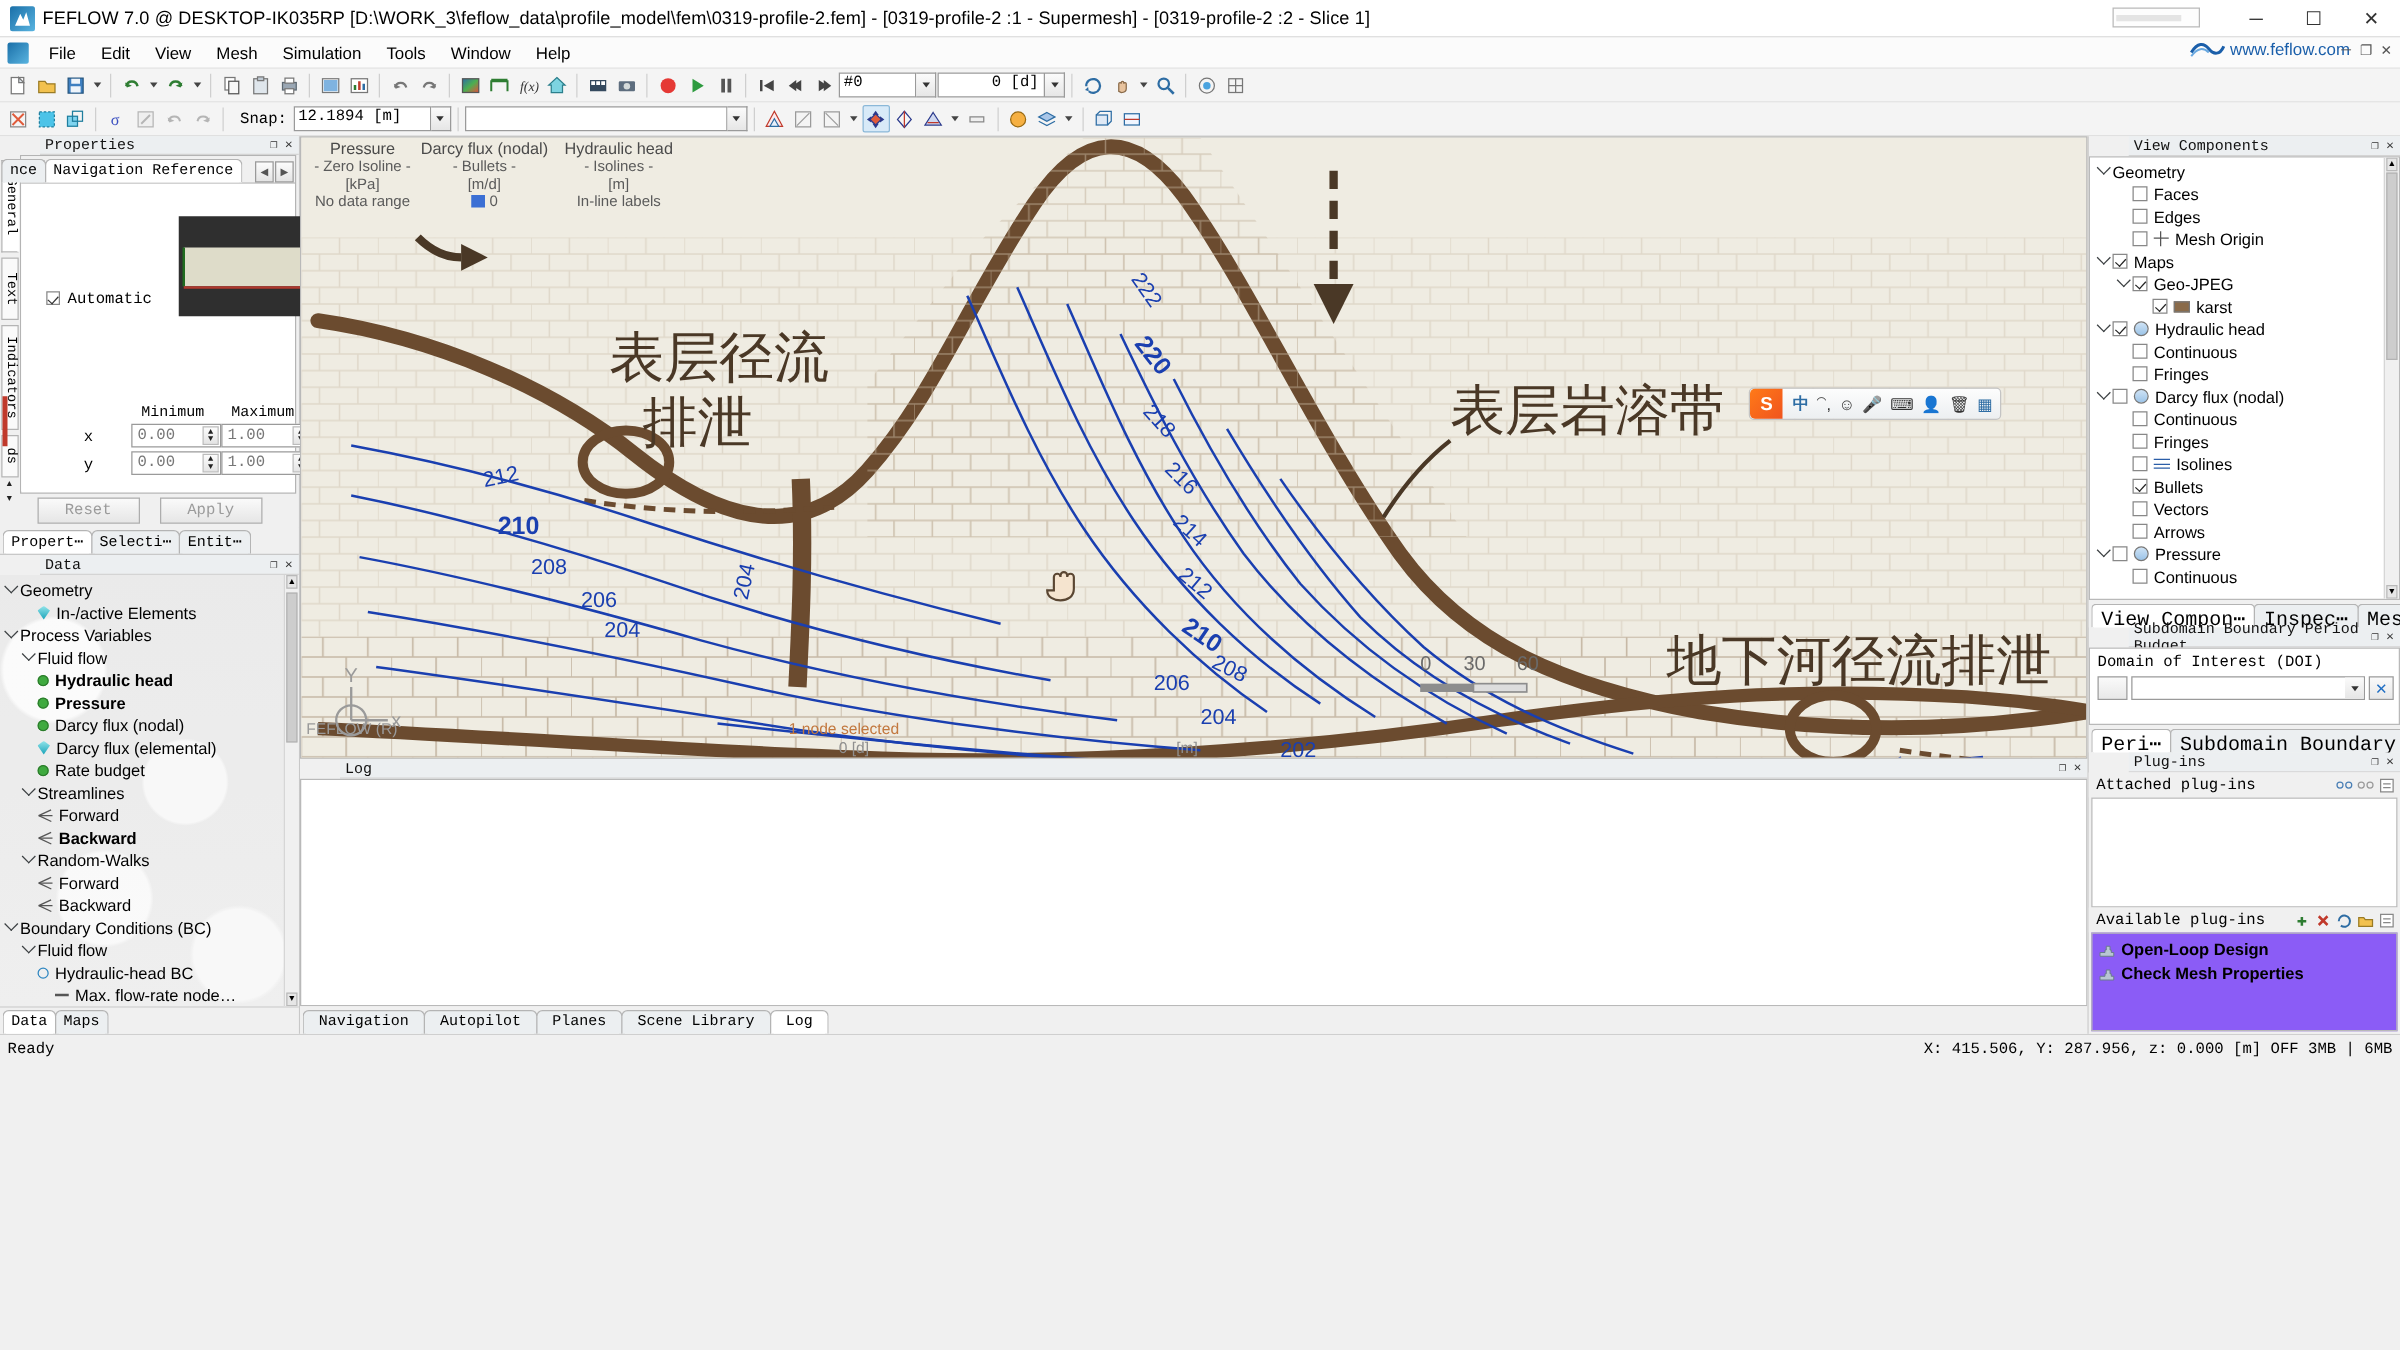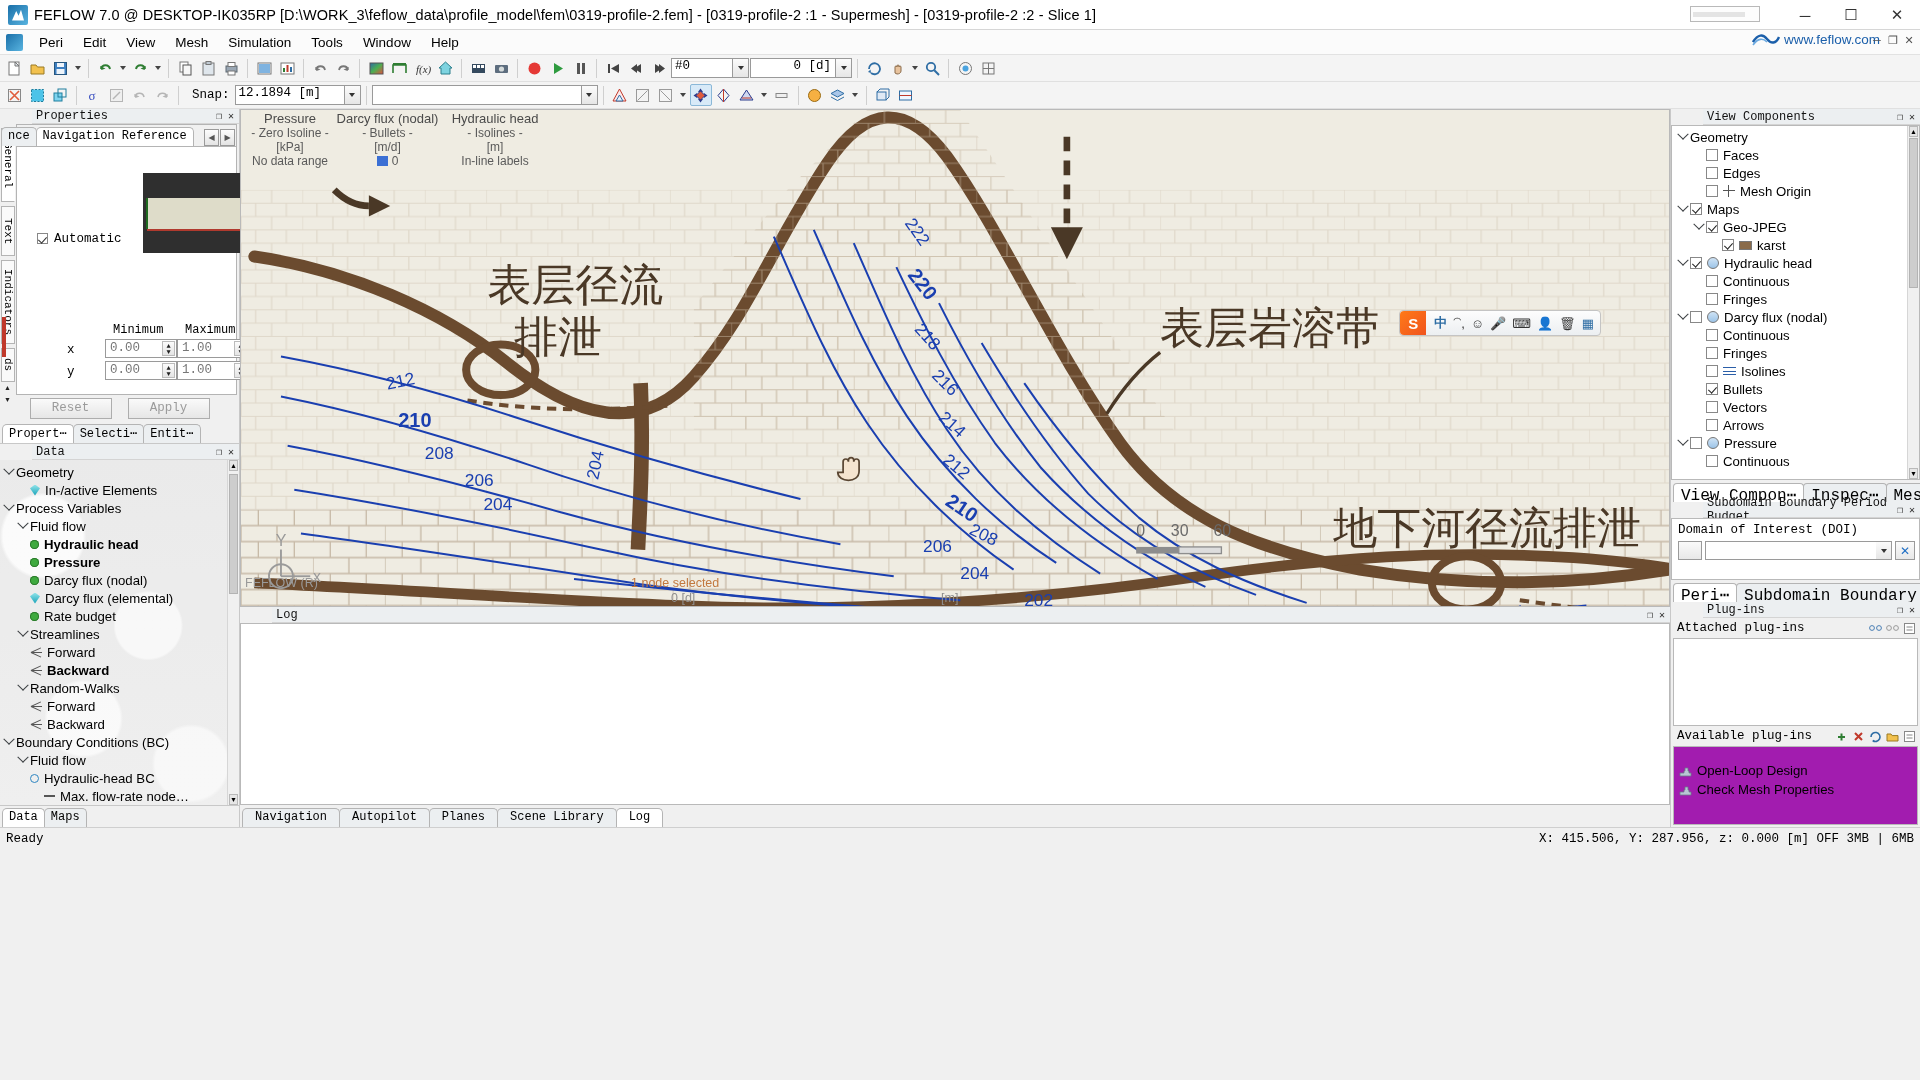--- a/index.html
+++ b/index.html
@@ -201,21 +201,21 @@
     background:linear-gradient(#fbfbfb,#e6e6e6); display:flex; align-items:center; justify-content:center;}
   #doi-combo .arrow:after{content:"";border-left:3.5px solid transparent;border-right:3.5px solid transparent;border-top:4px solid #333;}
   #doi-x{ width:20px; height:19px; border:1px solid #9a9a9a; background:linear-gradient(#fafafa,#e8e8e8);
     display:flex; align-items:center; justify-content:center; color:#1f6ec4; font-size:12px;}
   #plug-body{ flex:1; background:#f0f0f0; display:flex; flex-direction:column; }
   .sect-hd{ height:20px; display:flex; align-items:center; padding:0 3px 0 6px;
     font-family:"Liberation Mono", monospace; font-size:12.5px; background:#f0f0f0; }
   .sect-hd .sp{ flex:1; }
   .sect-hd .micon{ width:15px; height:15px; margin-left:2px; }
   #attached-box{ height:88px; background:#fff; border:1px solid #b9b9b9; margin:0 2px; }
-  #avail-box{ flex:1; background:#a21caf; border:1px solid #b9b9b9; margin:0 2px 2px; padding-top:14px; }
+  #avail-box{ flex:1; background:#8b5cf6; border:1px solid #b9b9b9; margin:0 2px 2px; padding-top:3px;font-weight:bold; }
   .plug-item{ height:19px; display:flex; align-items:center; font-size:13.2px; padding-left:5px; }
   .plug-ico{ width:13px; height:12px; flex:0 0 auto; margin-right:5px; position:relative; }
 
   
   #statusbar{ height:22px; background:#f0f0f0; border-top:1px solid #cfcfcf; display:flex;
     align-items:center; padding:0 6px; font-family:"Liberation Mono", monospace; font-size:12.5px; }
   #statusbar .sright{ margin-left:auto; display:flex; gap:0; }
 </style>
 </head>
 <body>
@@ -226,21 +226,21 @@
   <div id="thumbbar"></div>
   <div id="win-controls">
     <div class="wc">─</div>
     <div class="wc">☐</div>
     <div class="wc close">✕</div>
   </div>
 </div>
 
 <div id="menubar">
   <div class="mb-ico"></div>
-  <div class="mi">Peri</div>
+  <div class="mi">File</div>
   <div class="mi">Edit</div>
   <div class="mi">View</div>
   <div class="mi">Mesh</div>
   <div class="mi">Simulation</div>
   <div class="mi">Tools</div>
   <div class="mi">Window</div>
   <div class="mi">Help</div>
   <div id="feflow-link">
     <svg class="wave" viewBox="0 0 28 16">
       <path d="M1 11 C6 3, 11 3, 15 8 C19 13, 24 13, 27 6" stroke="#1b5faa" stroke-width="2.4" fill="none"></path>

